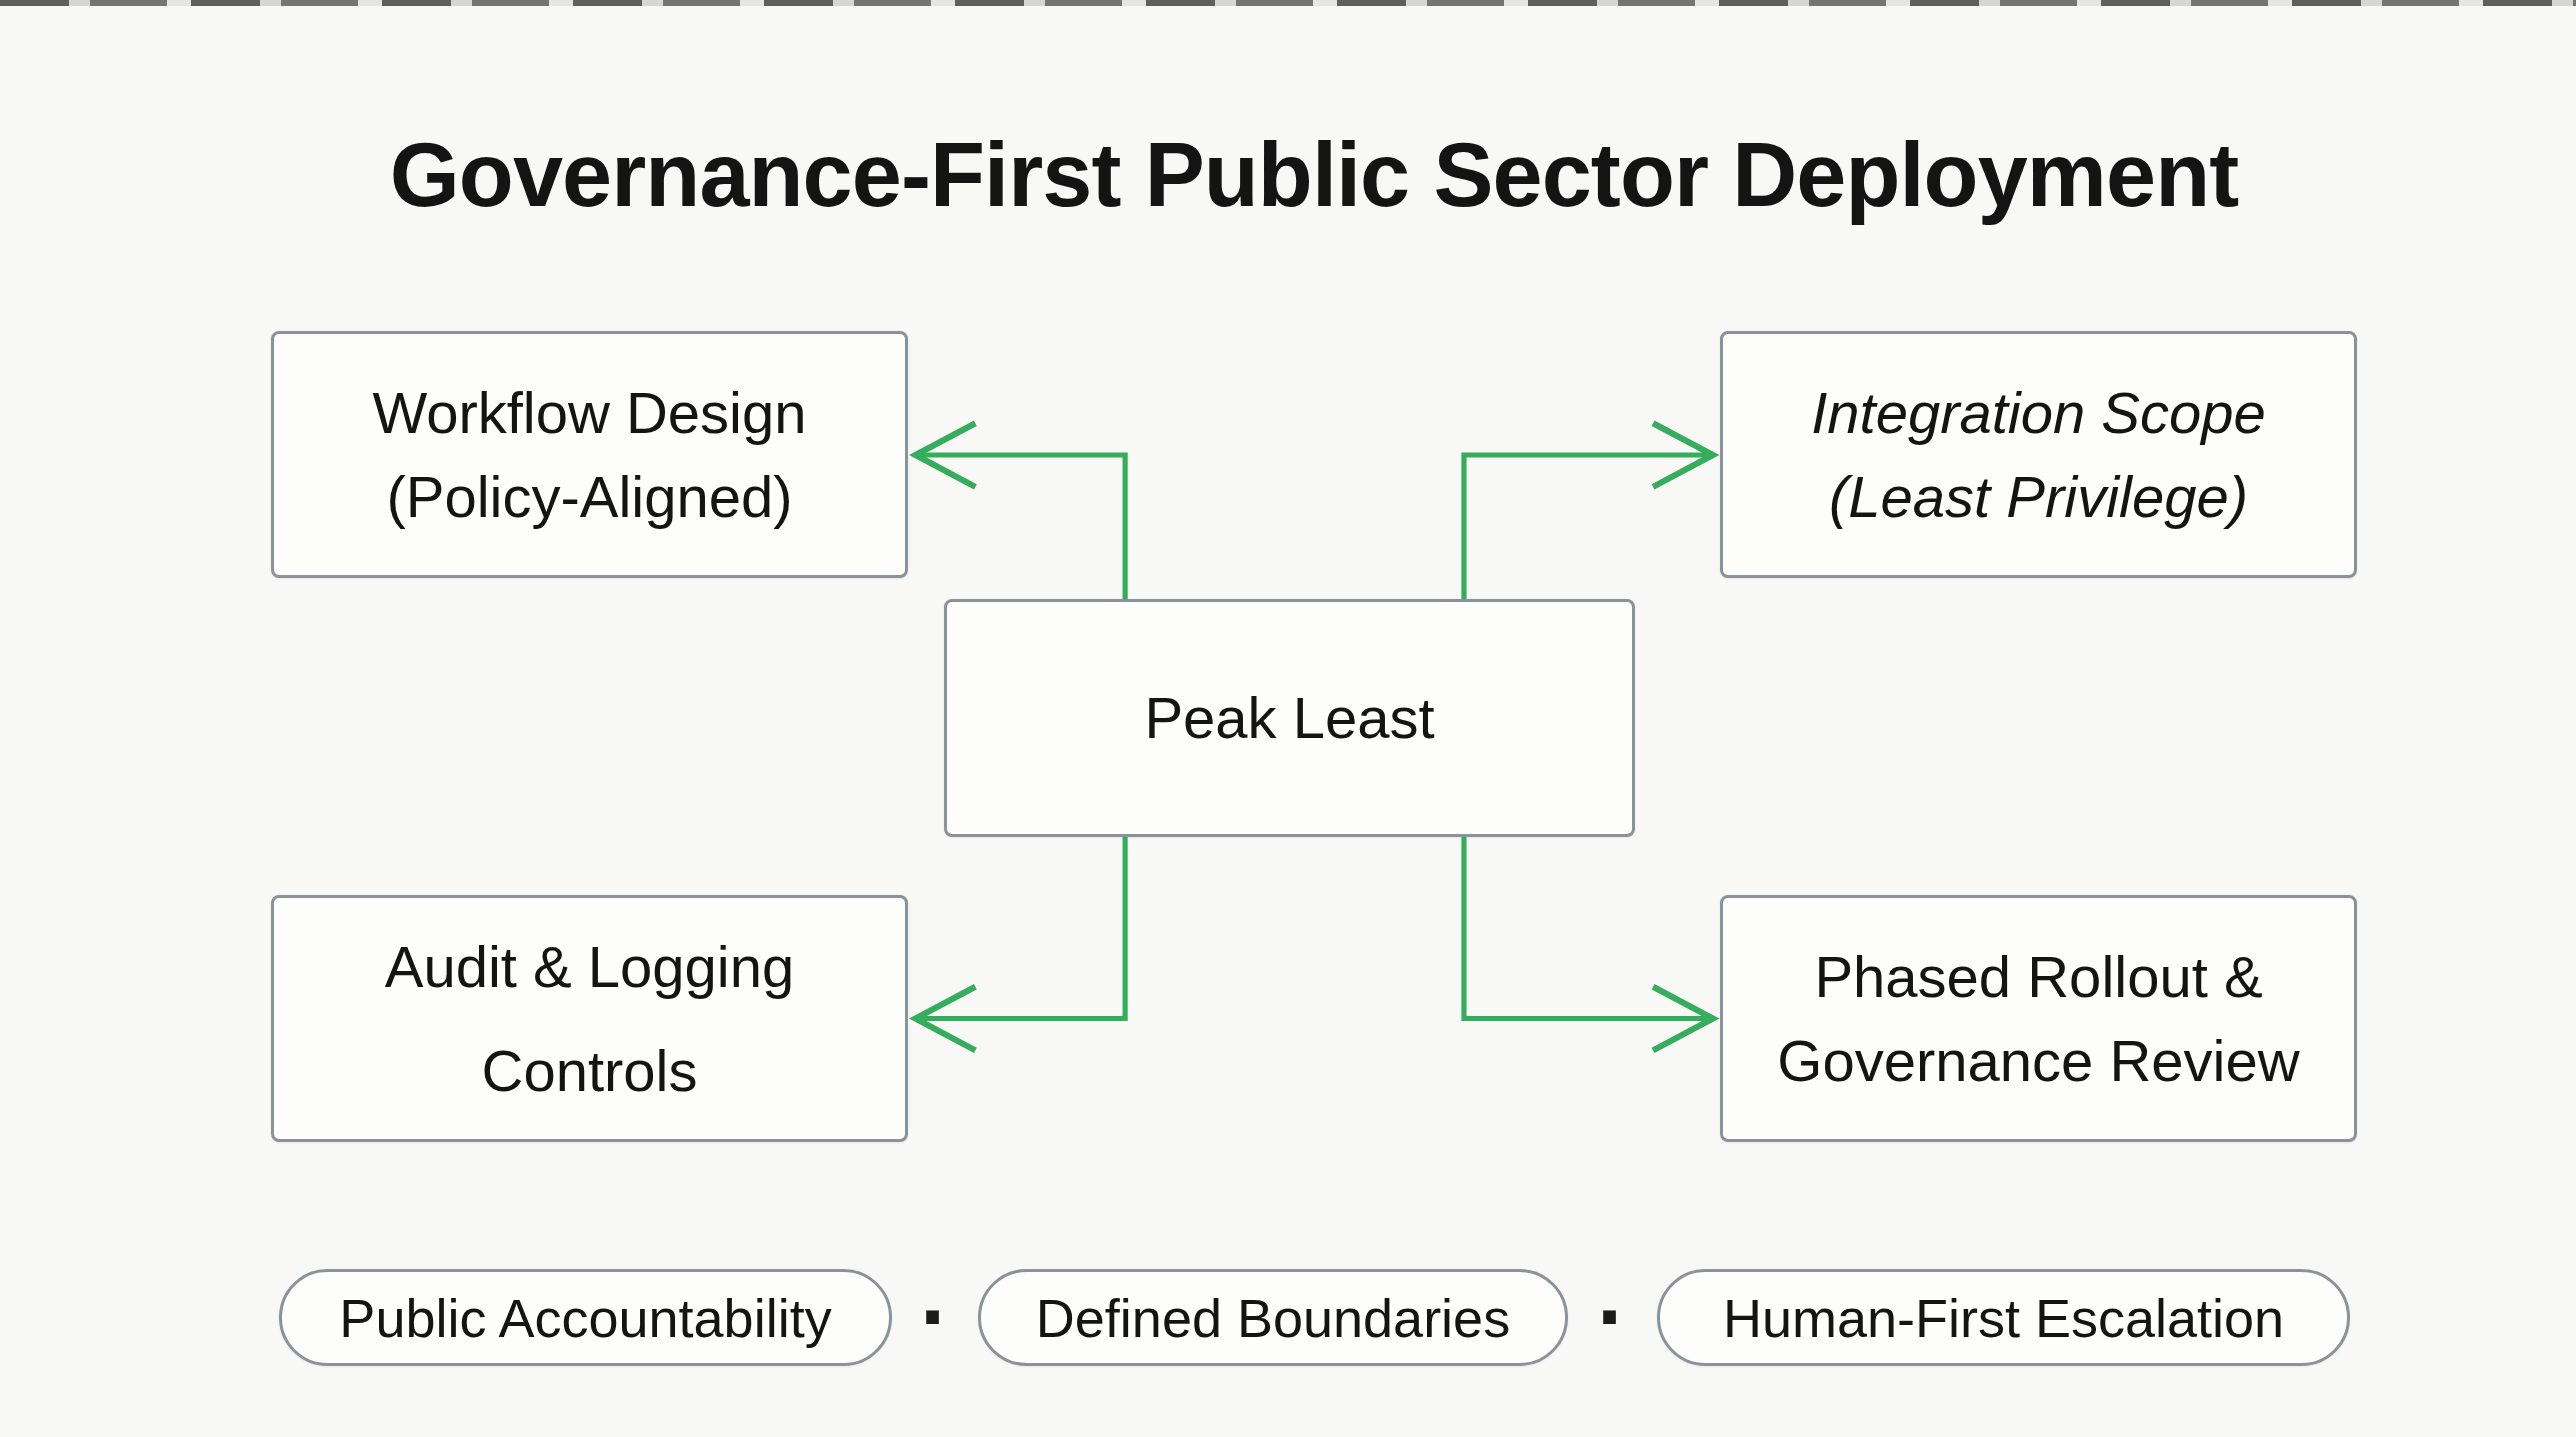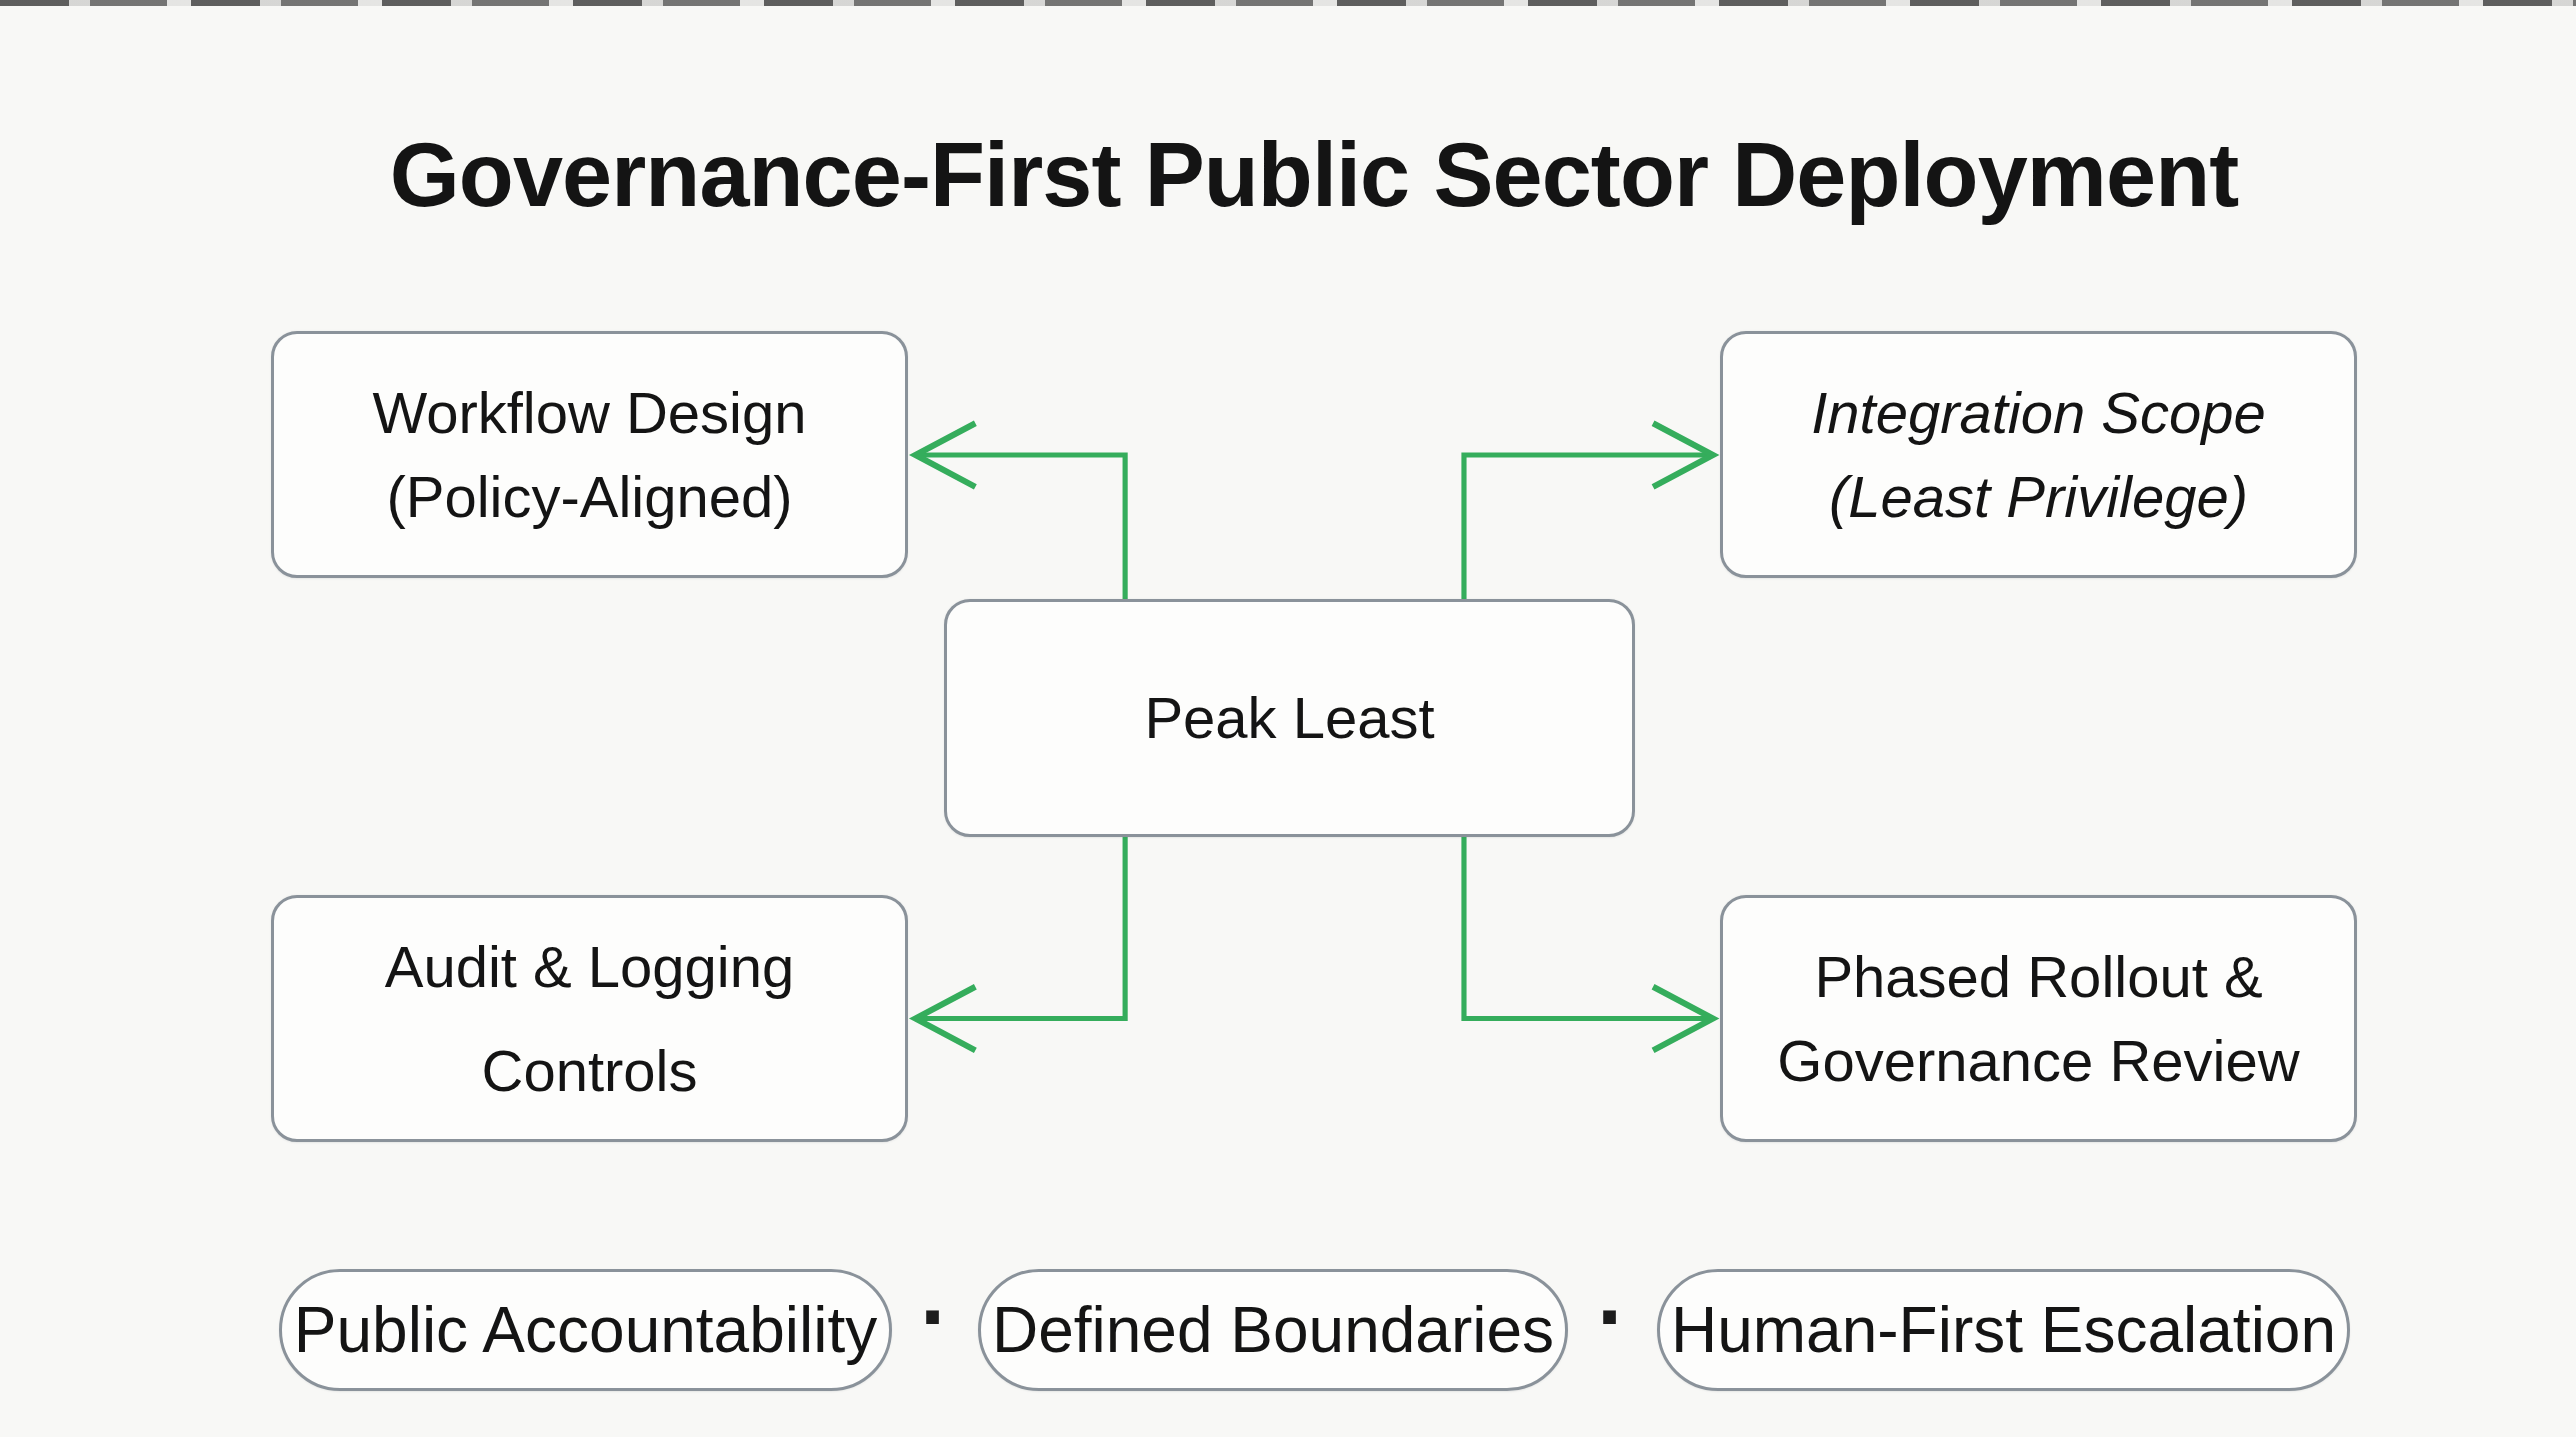--- a/index.html
+++ b/index.html
@@ -43,41 +43,41 @@
     stroke: var(--accent-green);
     stroke-width: 5.5px;
     stroke-linejoin: miter;
   }
   .conn.head { stroke-width: 6.5px; }
 
   .node {
     position: absolute;
     background: var(--box-fill);
     border: 3.7px solid var(--box-border);
-    border-radius: 26px;
+    border-radius: 8px;
     display: flex; flex-direction: column;
     align-items: center; justify-content: center;
     text-align: center;
     font-size: 58px; line-height: 1.44;
     color: #141414;
     box-shadow: 0 0.9px 1.9px rgba(70,80,90,0.10);
   }
   .node-top-left     { left: 271px;  top: 331px; width: 637px; height: 247px; }
   .node-top-right    { left: 1720px; top: 331px; width: 637px; height: 247px; font-style: italic; }
   .node-center       { left: 944px; top: 599px; width: 691px; height: 238px; }
   .node-bottom-left  { left: 271px;  top: 895px; width: 637px; height: 247px; gap: 20px; }
   .node-bottom-right { left: 1720px; top: 895px; width: 637px; height: 247px; }
 
   .pill {
-    position: absolute; top: 1269px; height: 122px;
+    position: absolute; top: 1269px; height: 97px;
     background: var(--box-fill);
     border: 3.7px solid var(--box-border);
     border-radius: 935px;
     display: flex; align-items: center; justify-content: center;
-    font-size: 64px; color: #141414;
+    font-size: 54px; color: #141414;
     box-shadow: 0 0.9px 1.9px rgba(70,80,90,0.10);
   }
   .pill-1 { left: 279px;  width: 613px; }
   .pill-2 { left: 978px; width: 590px; }
   .pill-3 { left: 1657px; width: 693px; }
 
   .dot-sep {
     position: absolute; top: 1269px; height: 97px; width: 52px;
     display: flex; align-items: center; justify-content: center;
     font-size: 90px; font-weight: 700; color: #1c1c1c;

